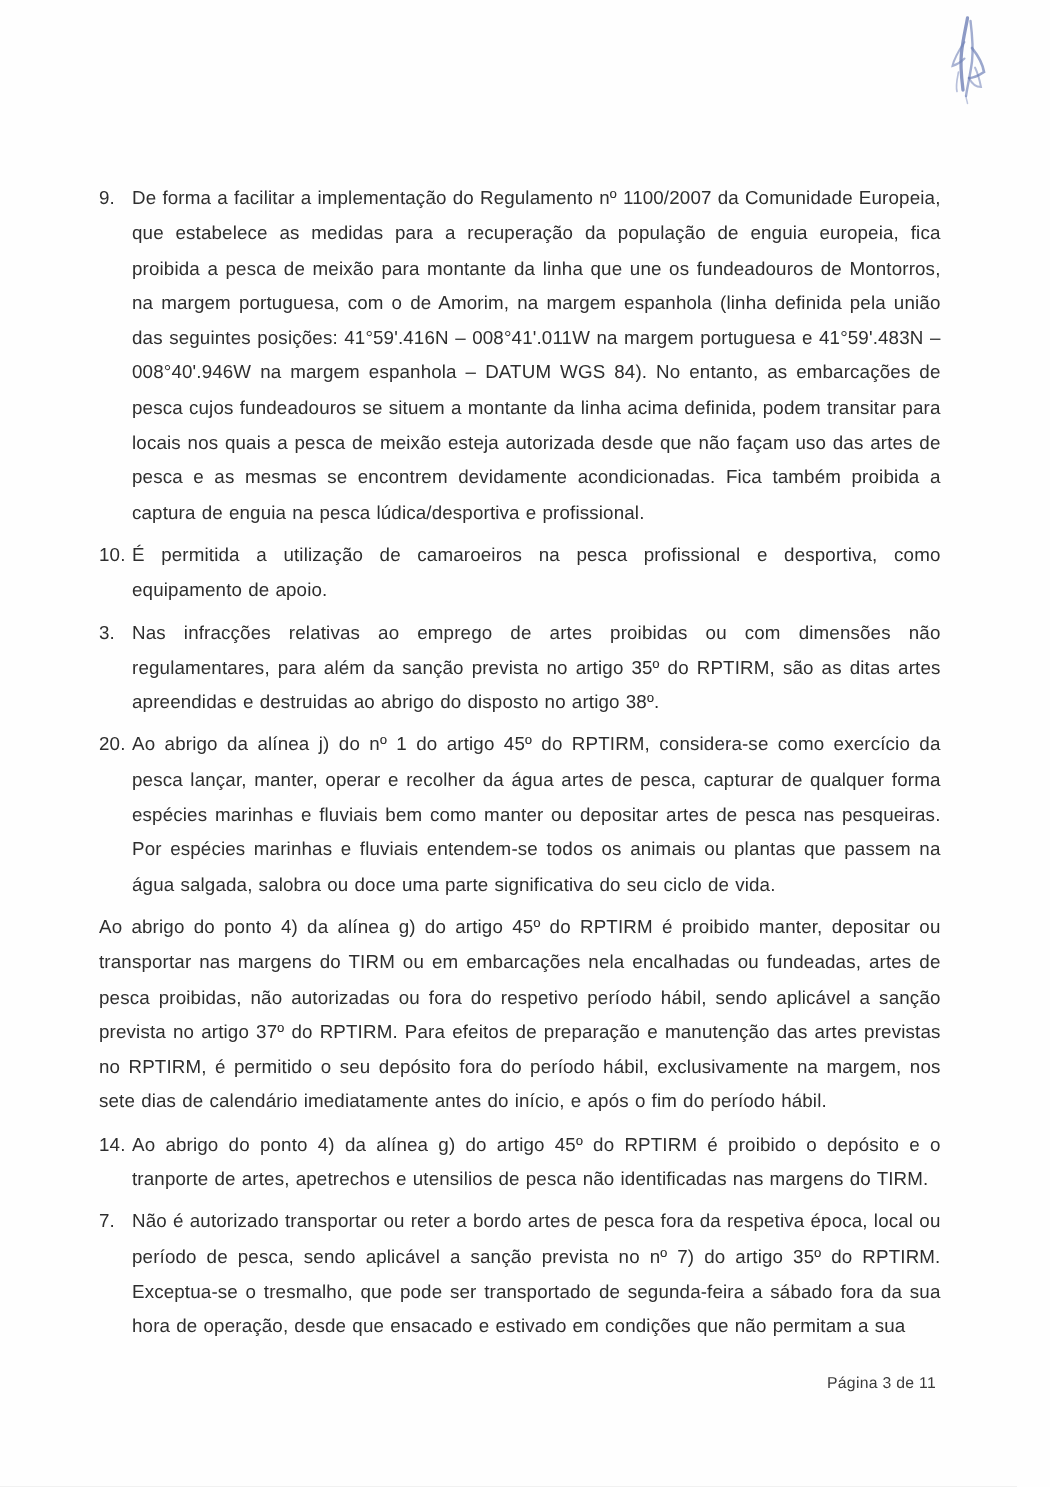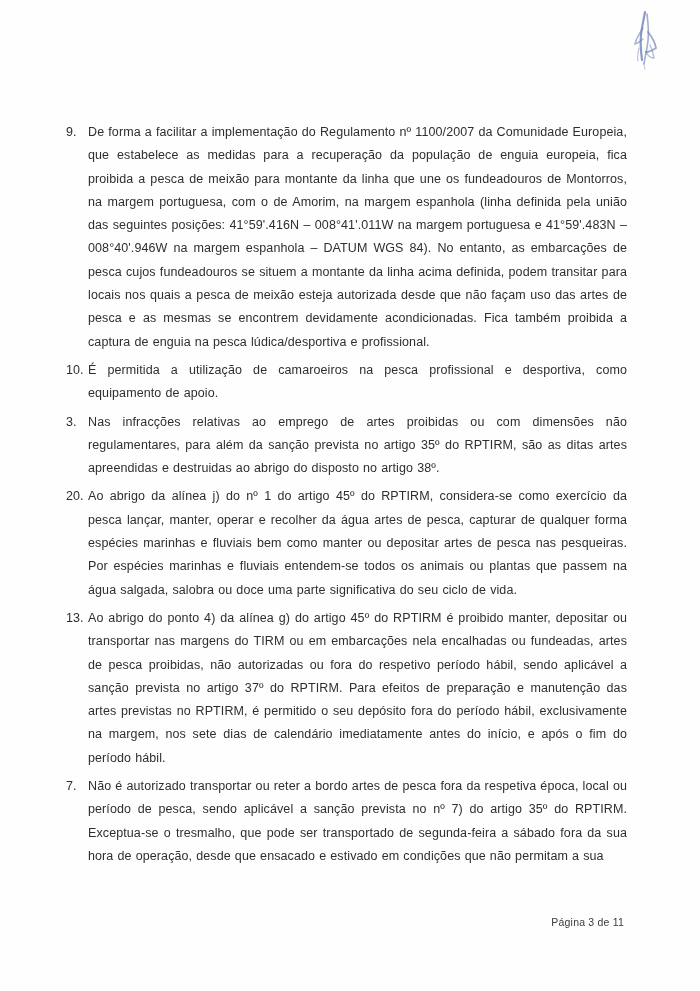--- a/index.html
+++ b/index.html
@@ -92,24 +92,27 @@
       <span class="num">3.</span>
       <span class="txt">Nas infracções relativas ao emprego de artes proibidas ou com dimensões não regulamentares, para além da sanção prevista no artigo 35º do RPTIRM, são as ditas artes apreendidas e destruidas ao abrigo do disposto no artigo 38º.</span>
     </div>
 
     <div class="para">
       <span class="num">20.</span>
       <span class="txt">Ao abrigo da alínea j) do nº 1 do artigo 45º do RPTIRM, considera-se como exercício da pesca lançar, manter, operar e recolher da água artes de pesca, capturar de qualquer forma espécies marinhas e fluviais bem como manter ou depositar artes de pesca nas pesqueiras. Por espécies marinhas e fluviais entendem-se todos os animais ou plantas que passem na água salgada, salobra ou doce uma parte significativa do seu ciclo de vida.</span>
     </div>
 
     <div class="para">
-      <span class="num">13.</span>
       <span class="txt">Ao abrigo do ponto 4) da alínea g) do artigo 45º do RPTIRM é proibido manter, depositar ou transportar nas margens do TIRM ou em embarcações nela encalhadas ou fundeadas, artes de pesca proibidas, não autorizadas ou fora do respetivo período hábil, sendo aplicável a sanção prevista no artigo 37º do RPTIRM. Para efeitos de preparação e manutenção das artes previstas no RPTIRM, é permitido o seu depósito fora do período hábil, exclusivamente na margem, nos sete dias de calendário imediatamente antes do início, e após o fim do período hábil.</span>
     </div>
 
+    <div class="para">
+      <span class="num">14.</span>
+      <span class="txt">Ao abrigo do ponto 4) da alínea g) do artigo 45º do RPTIRM é proibido o depósito e o tranporte de artes, apetrechos e utensilios de pesca não identificadas nas margens do TIRM.</span>
+    </div>
 
     <div class="para">
       <span class="num">7.</span>
       <span class="txt">Não é autorizado transportar ou reter a bordo artes de pesca fora da respetiva época, local ou período de pesca, sendo aplicável a sanção prevista no nº 7) do artigo 35º do RPTIRM. Exceptua-se o tresmalho, que pode ser transportado de segunda-feira a sábado fora da sua hora de operação, desde que ensacado e estivado em condições que não permitam a sua</span>
     </div>
 
   </main>
 
   <div class="footer">Página 3 de 11</div>
 

